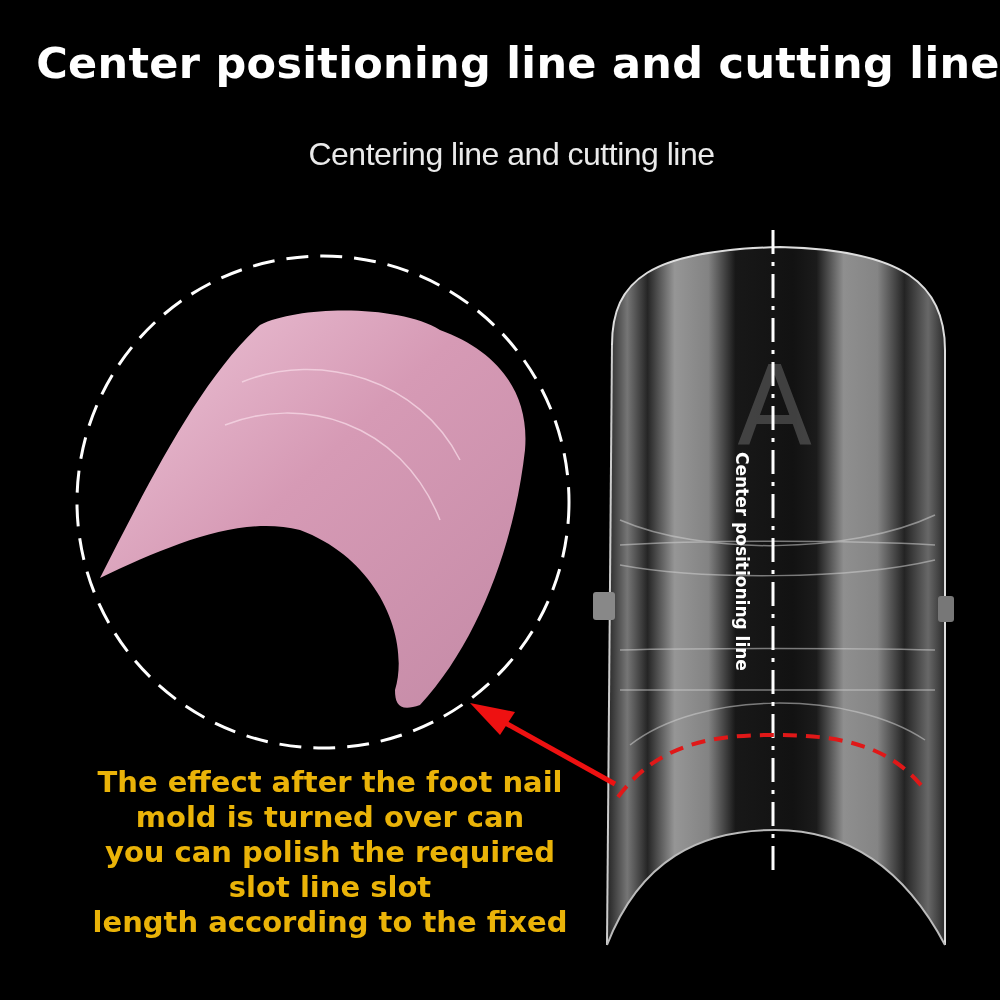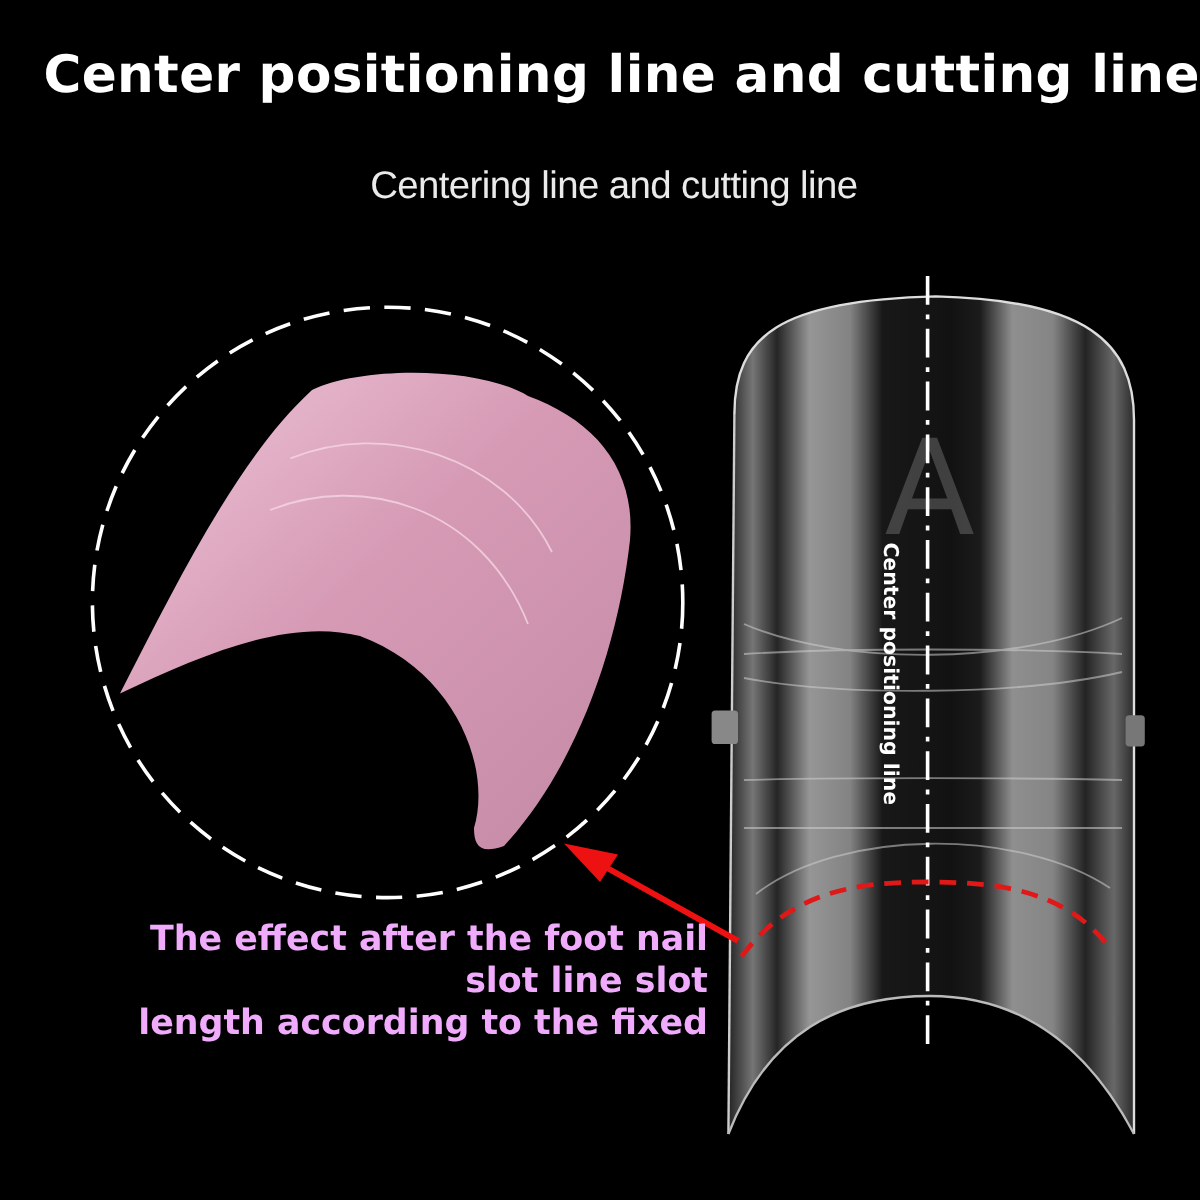--- a/index.html
+++ b/index.html
@@ -1,19 +1,19 @@
 <!DOCTYPE html>
 <html><head>
 <meta charset="utf-8">
 <style>
   html, body { margin: 0; padding: 0; background: #000; }
   body { width: 1000px; height: 1000px; position: relative; overflow: hidden; font-family: "DejaVu Sans", sans-serif; color: #fff; }
   .title { position: absolute; left: 0; width: 1000px; top: 38px; text-align: center; font-weight: bold; font-size: 43px; letter-spacing: 0.3px; padding-left: 36px; box-sizing: border-box; }
   .subtitle { position: absolute; left: 0; width: 1000px; top: 136px; text-align: center; font-size: 32px; color: #eaeaea; font-family: "Liberation Sans", sans-serif; letter-spacing: -0.5px; padding-left: 23px; box-sizing: border-box; }
-  .caption { position: absolute; left: 70px; width: 520px; top: 765px; text-align: right; font-weight: bold; font-size: 29px; line-height: 35px; color: #f0abfc; }
+  .caption { position: absolute; left: 70px; width: 520px; top: 765px; text-align: center; font-weight: bold; font-size: 29px; line-height: 35px; color: #eab308; }
   .caption div { white-space: nowrap; }
   .vert-label { position: absolute; left: 722px; top: 452px; transform-origin: 0 0; transform: rotate(90deg) translateY(-100%); font-weight: bold; font-size: 17px; color: #fff; white-space: nowrap; margin-left: 10px; }
   svg.art { position: absolute; left: 0; top: 0; }
 </style>
 </head>
 <body>
 
 <div class="title">Center positioning line and cutting line</div>
 <div class="subtitle">Centering line and cutting line</div>
 
@@ -73,15 +73,17 @@
   <g>
     <line x1="615" y1="784" x2="500" y2="720" stroke="#ee1111" stroke-width="5"></line>
     <polygon points="470,703 515,712 500,735" fill="#ee1111"></polygon>
   </g>
 </svg>
 
 <div class="vert-label">Center positioning line</div>
 
 <div class="caption">
   <div>The effect after the foot nail</div>
+  <div>mold is turned over can</div>
+  <div>you can polish the required</div>
   <div>slot line slot</div>
   <div>length according to the fixed</div>
 </div>
 
 </body></html>

